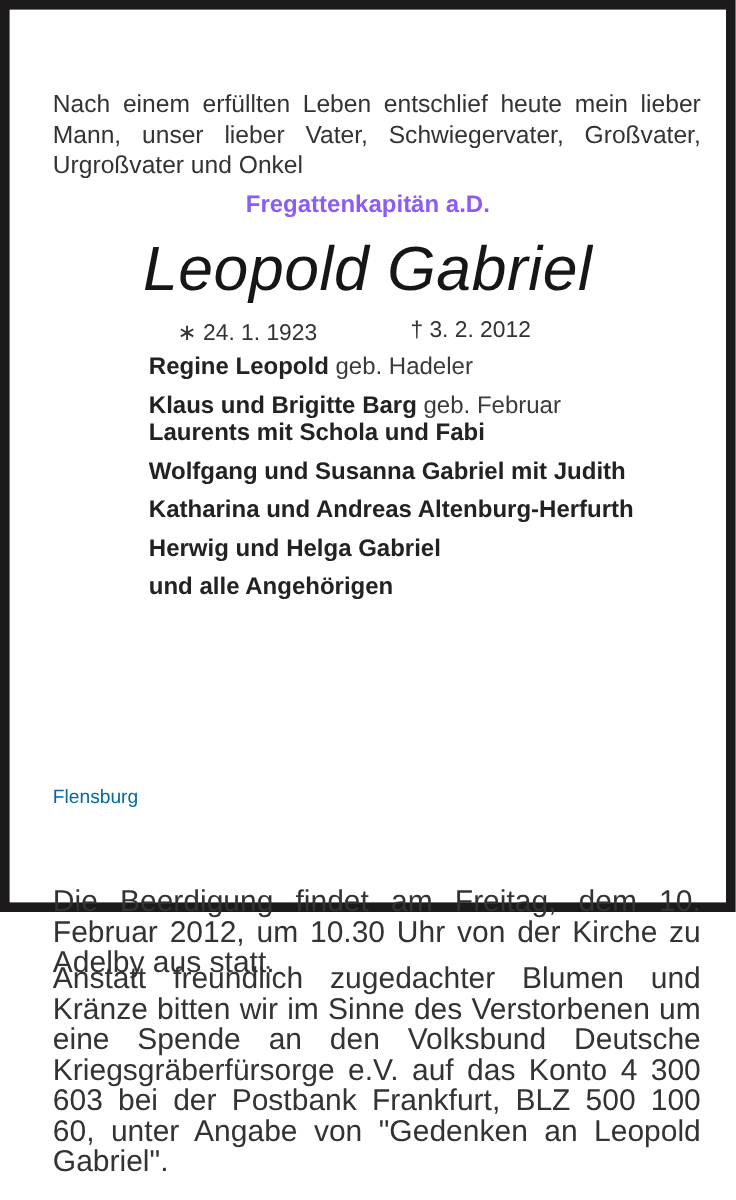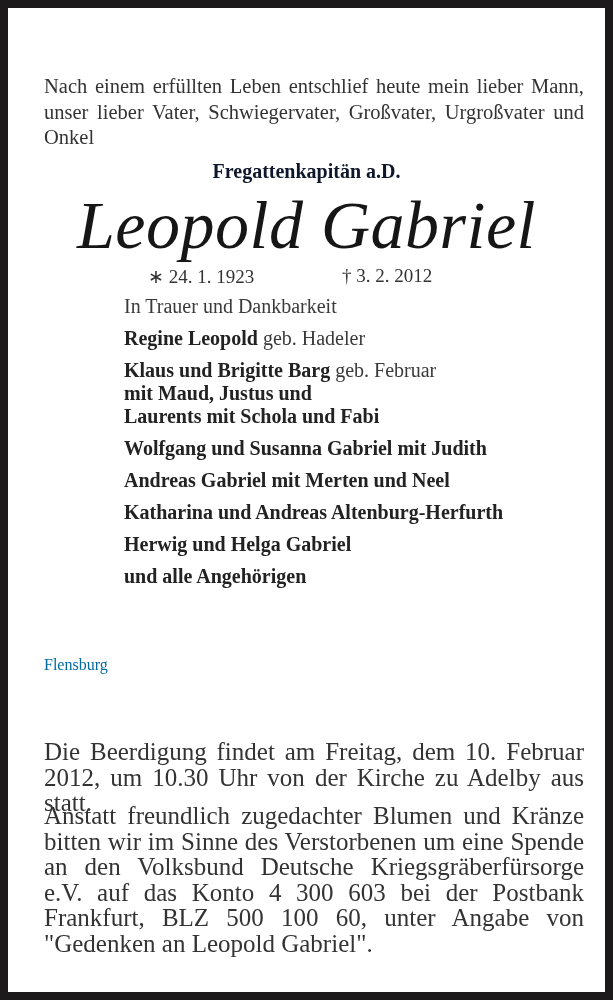--- a/index.html
+++ b/index.html
@@ -1,38 +1,38 @@
 <!DOCTYPE html>
 <html><head>
 <meta charset="utf-8">
 <style>
   html, body { margin: 0; padding: 0; background: #ffffff; }
   body { width: 613px; height: 1000px; overflow: hidden; }
   .frame {
     position: absolute; left: 0; top: 0;
-    width: 613px; height: 1000px;
+    width: 613px; height: 760px;
     box-sizing: border-box;
     border: 8px solid #1c1a1a;
     background: #ffffff;
     color: #2a2a2a;
-    font-family: Liberation Serif, serif;
+    font-family: Liberation Sans, sans-serif;
   }
   .intro {
     position: absolute; left: 36px; top: 66px; width: 540px;
     font-size: 20.5px; line-height: 25.5px;
     text-align: justify; text-align-last: left;
     color: #333;
   }
   .rank {
     position: absolute; left: 0; width: 597px; top: 152px;
-    text-align: center; font-size: 20px; font-weight: bold; color: #0f172a;
+    text-align: center; font-size: 20px; font-weight: bold; color: #8b5cf6;
   }
   .name {
     position: absolute; left: 0; width: 597px; top: 185px;
-    text-align: center; font-size: 68px; font-style: italic; color: #161616;
+    text-align: center; font-size: 52px; font-style: italic; color: #161616;
     letter-spacing: 0.5px; line-height: 64px;
   }
   .dates {
     position: absolute; top: 257px; font-size: 19px; color: #333;
   }
   .birth { left: 140px; }
   .death { left: 334px; }
   .mourners {
     position: absolute; left: 116px; top: 278px; width: 460px;
     font-size: 20px; color: #222;
@@ -56,27 +56,24 @@
 <body>
 
 <div class="frame">
   <div class="intro">Nach einem erfüllten Leben entschlief heute mein lieber Mann, unser lieber Vater, Schwiegervater, Großvater, Urgroßvater und Onkel</div>
   <div class="rank">Fregattenkapitän a.D.</div>
   <div class="name">Leopold Gabriel</div>
   <div class="dates birth">∗ 24. 1. 1923</div>
   <div class="dates death">† 3. 2. 2012</div>
 
   <div class="mourners">
-    <div class="line regular">In Trauer und Dankbarkeit</div>
     <div class="line"><span class="bold">Regine Leopold</span><span class="regular"> geb. Hadeler</span></div>
     <div class="line"><span class="bold">Klaus und Brigitte Barg</span><span class="regular"> geb. Februar</span></div>
-    <div class="line cont"><span class="bold">mit Maud, Justus und</span></div>
     <div class="line cont"><span class="bold">Laurents mit Schola und Fabi</span></div>
     <div class="line"><span class="bold">Wolfgang und Susanna Gabriel mit Judith</span></div>
-    <div class="line"><span class="bold">Andreas Gabriel mit Merten und Neel</span></div>
     <div class="line"><span class="bold">Katharina und Andreas Altenburg-Herfurth</span></div>
     <div class="line"><span class="bold">Herwig und Helga Gabriel</span></div>
     <div class="line"><span class="bold">und alle Angehörigen</span></div>
   </div>
 
   <div class="place">Flensburg</div>
   <div class="para funeral">Die Beerdigung findet am Freitag, dem 10. Februar 2012, um 10.30 Uhr von der Kirche zu Adelby aus statt.</div>
   <div class="para donation">Anstatt freundlich zugedachter Blumen und Kränze bitten wir im Sinne des Verstorbenen um eine Spende an den Volksbund Deutsche Kriegsgräberfürsorge e.V. auf das Konto 4 300 603 bei der Postbank Frankfurt, BLZ 500 100 60, unter Angabe von "Gedenken an Leopold Gabriel".</div>
 </div>
 

